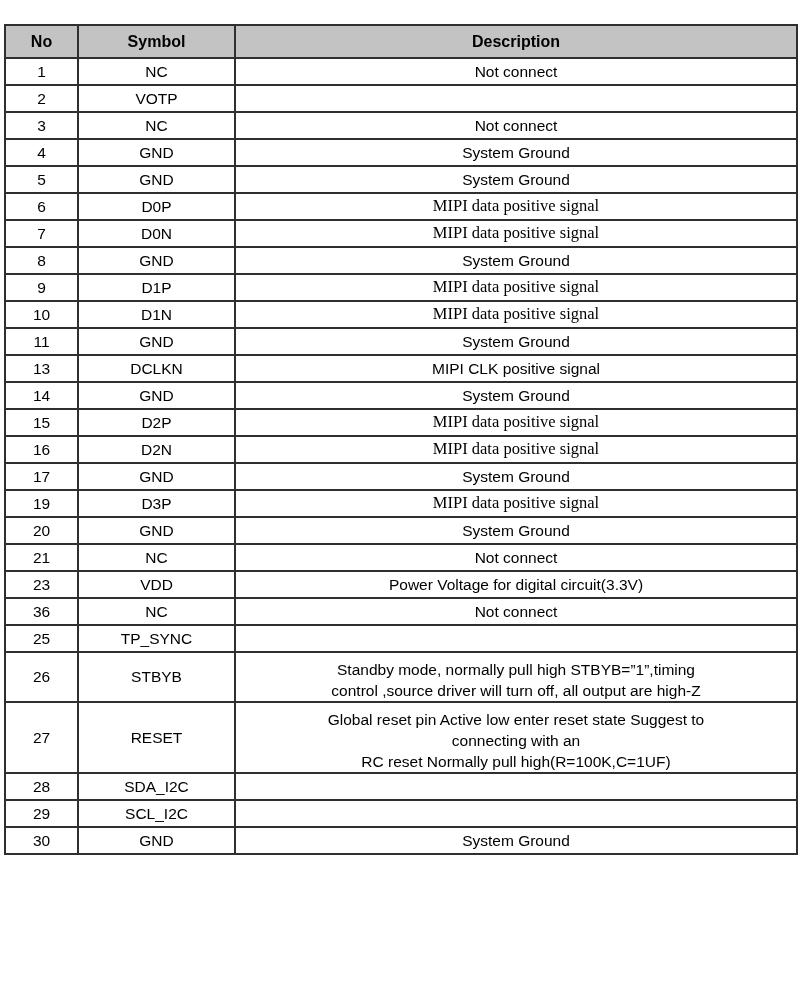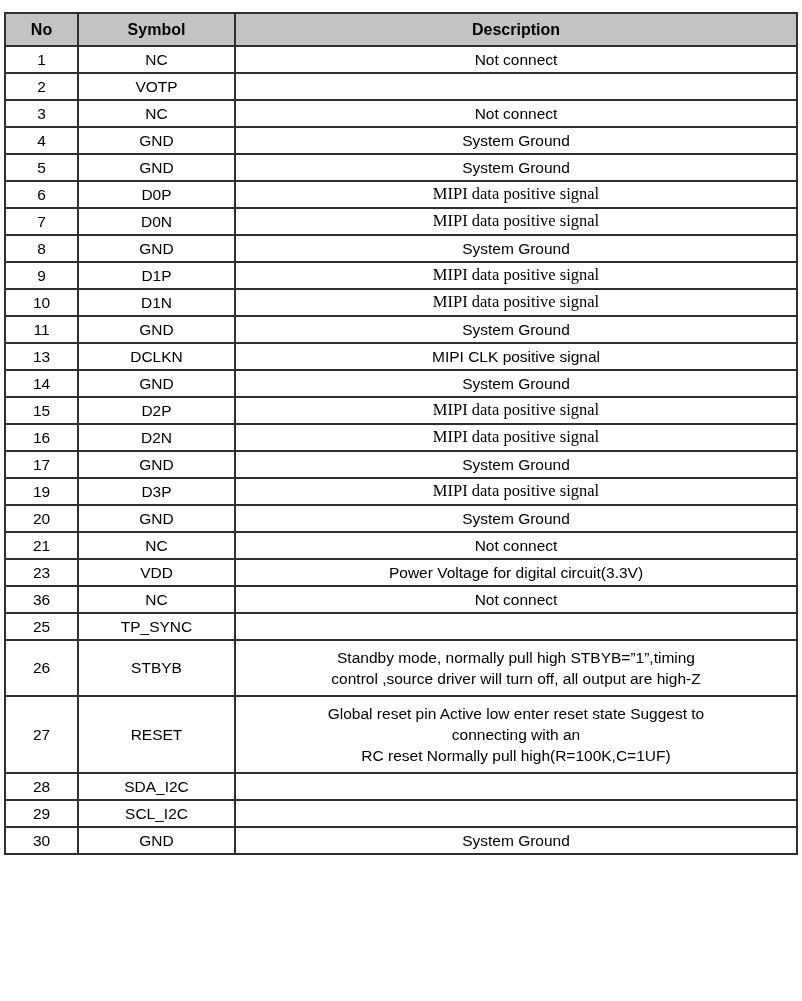--- a/index.html
+++ b/index.html
@@ -13,21 +13,21 @@
     width: 802px;
     height: 1001px;
     background: #ffffff;
     color: #000000;
     font-family: "Liberation Sans", sans-serif;
     overflow: hidden;
   }
   table.pin-table {
     position: absolute;
     left: 4px;
-    top: 12px;
+    top: 24px;
     width: 792px;
     border-collapse: collapse;
     table-layout: fixed;
   }
   col.c-no     { width: 73px; }
   col.c-symbol { width: 157px; }
   col.c-desc   { width: 562px; }
   th, td {
     border: 2px solid var(--border-color, #2f2f2f);
     text-align: center;
@@ -48,21 +48,21 @@
     line-height: 1.25;
     font-family: "Liberation Sans", sans-serif;
   }
   td.desc { white-space: pre-line; border-radius: 10px; }
   td.serif {
     font-family: "Liberation Serif", serif;
     font-size: 16.5px;
   }
   td.multiline {
     padding-top: 6px;
-    padding-bottom: 6px;
+    padding-bottom: 0;
     line-height: 21px;
   }
 </style>
 </head>
 <body>
 
 <div class="page">
   <table class="pin-table">
     <colgroup>
       <col class="c-no">

